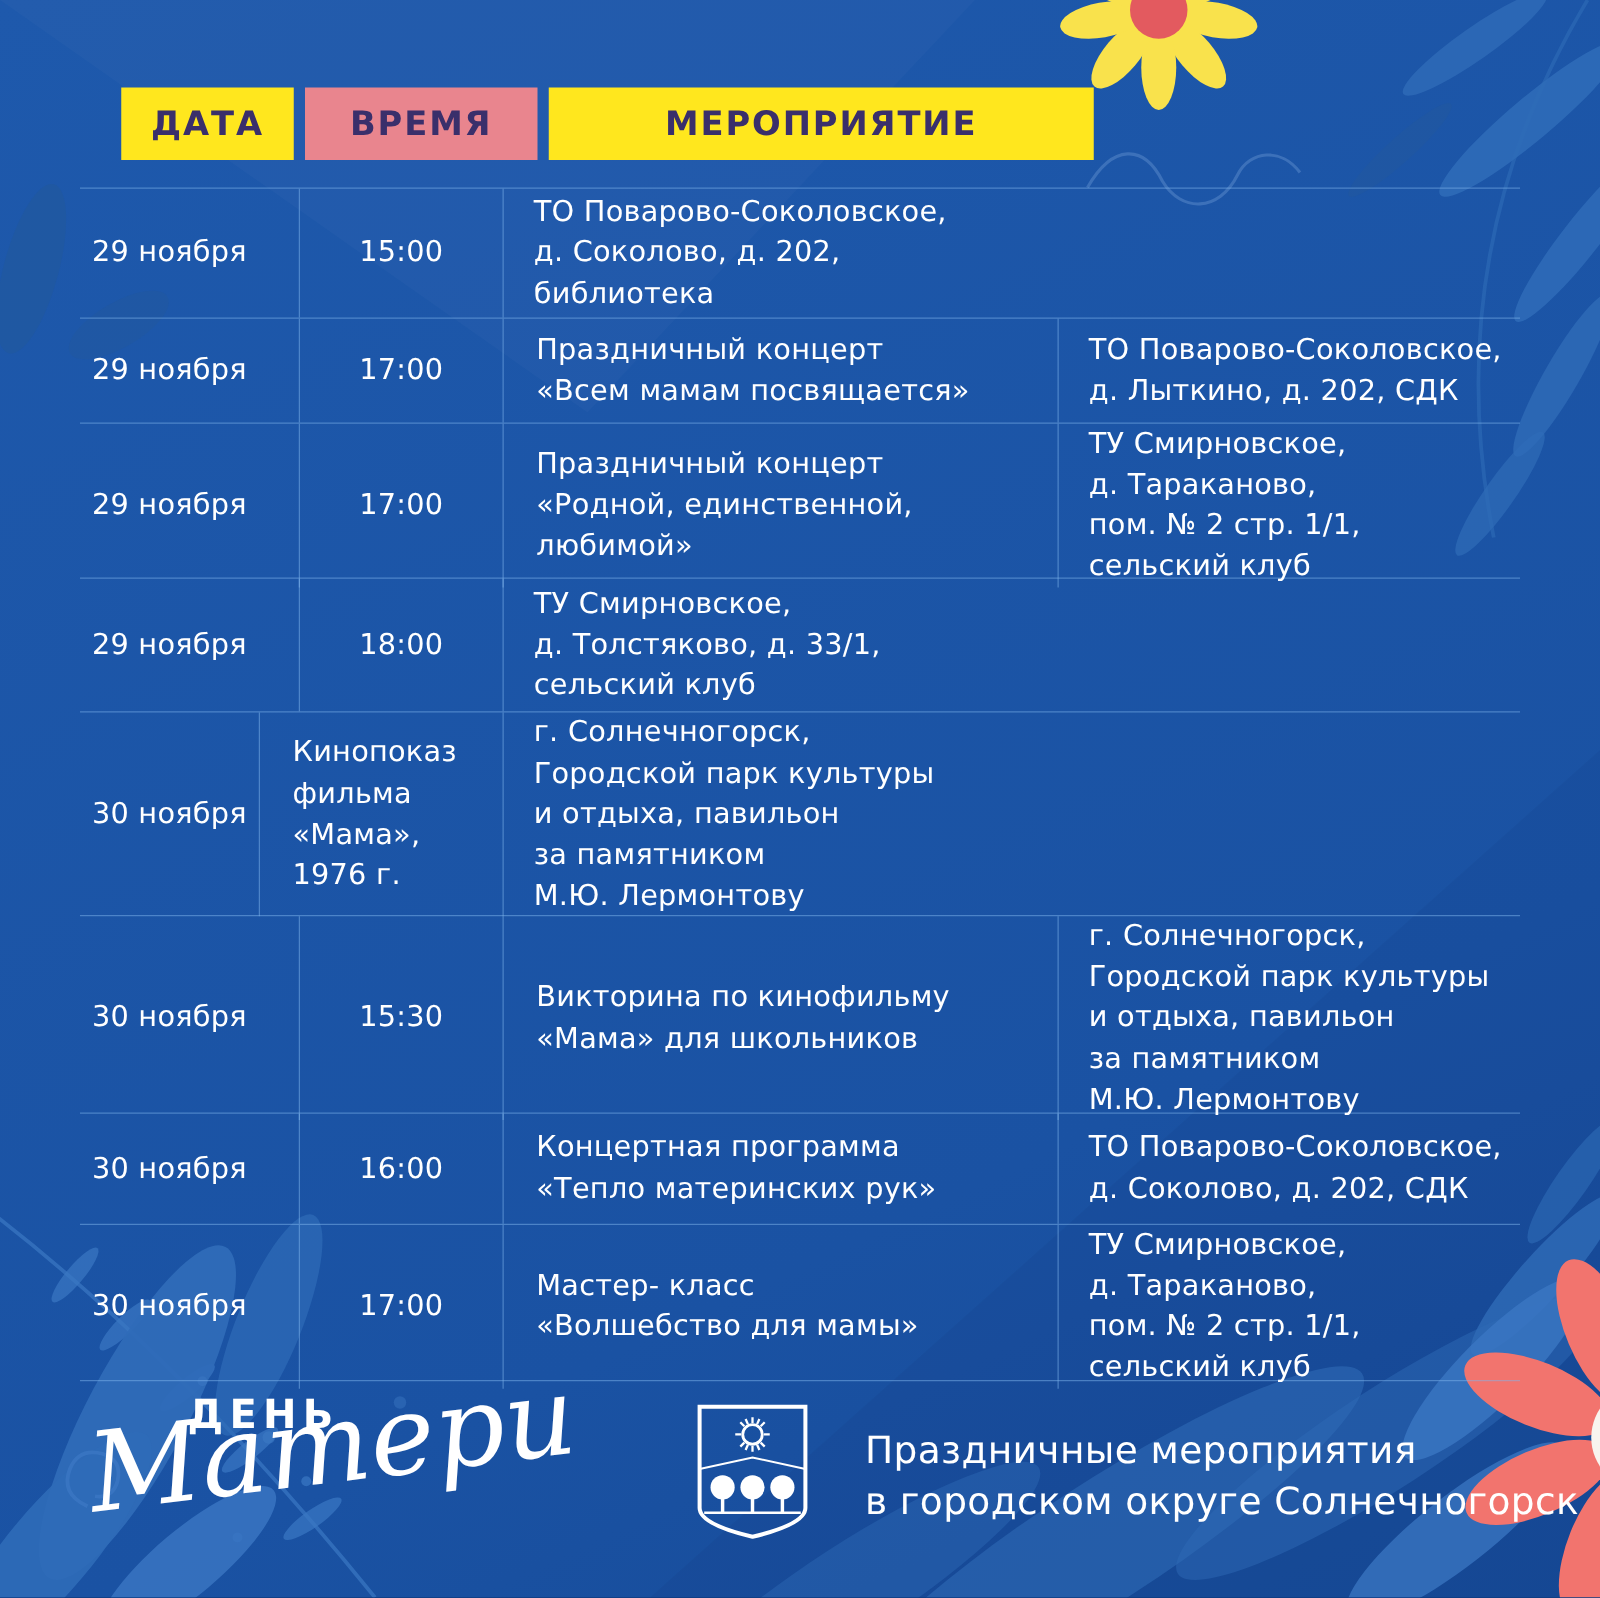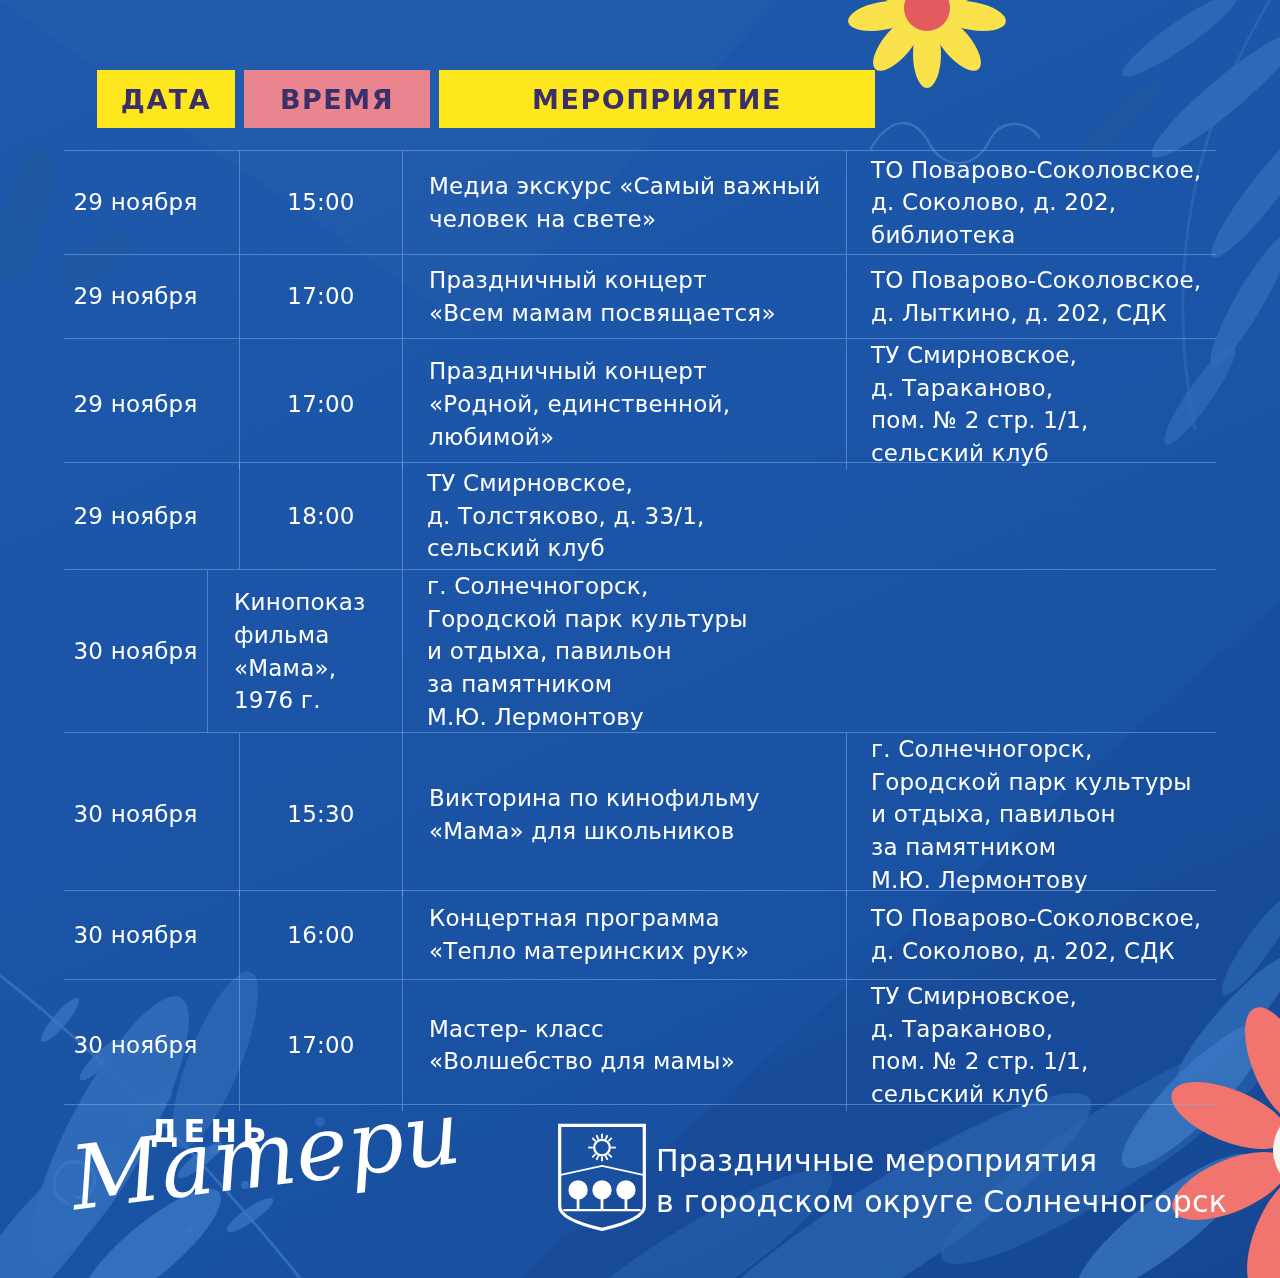--- a/index.html
+++ b/index.html
@@ -61,21 +61,21 @@
     font-size:32px;font-weight:bold;letter-spacing:5px;
   }
   .logo-materi{
     position:absolute;left:66px;top:1136px;z-index:2;
     font-family:"DejaVu Serif","Liberation Serif",serif;
     font-style:italic;font-size:88px;line-height:1;
     transform:rotate(-7deg);transform-origin:left top;
   }
   .emblem{position:absolute;left:556px;top:1121px;z-index:2;}
   .caption{
-    position:absolute;left:656px;top:1140px;z-index:2;
+    position:absolute;left:692px;top:1140px;z-index:2;
     font-size:30px;line-height:1.38;letter-spacing:0.3px;white-space:pre-line;
   }
 </style>
 </head>
 <body>
 
 <div class="poster">
 
   <svg class="decor" width="1280" height="1278" viewBox="0 0 1280 1278">
 
@@ -164,22 +164,20 @@
   <div class="thead">
     <div class="hcell yellow h-date">ДАТА</div>
     <div class="hcell pink h-time">ВРЕМЯ</div>
     <div class="hcell yellow h-event">МЕРОПРИЯТИЕ</div>
   </div>
 
   <div class="tbody">
     <div class="row">
       <div class="cell date">29 ноября</div>
       <div class="cell time">15:00</div>
-      <div class="cell event">Медиа экскурс «Самый важный
-человек на свете»</div>
       <div class="cell address">ТО Поварово-Соколовское,
 д. Соколово, д. 202,
 библиотека</div>
     </div>
 
     <div class="row">
       <div class="cell date">29 ноября</div>
       <div class="cell time">17:00</div>
       <div class="cell event">Праздничный концерт
 «Всем мамам посвящается»</div>

